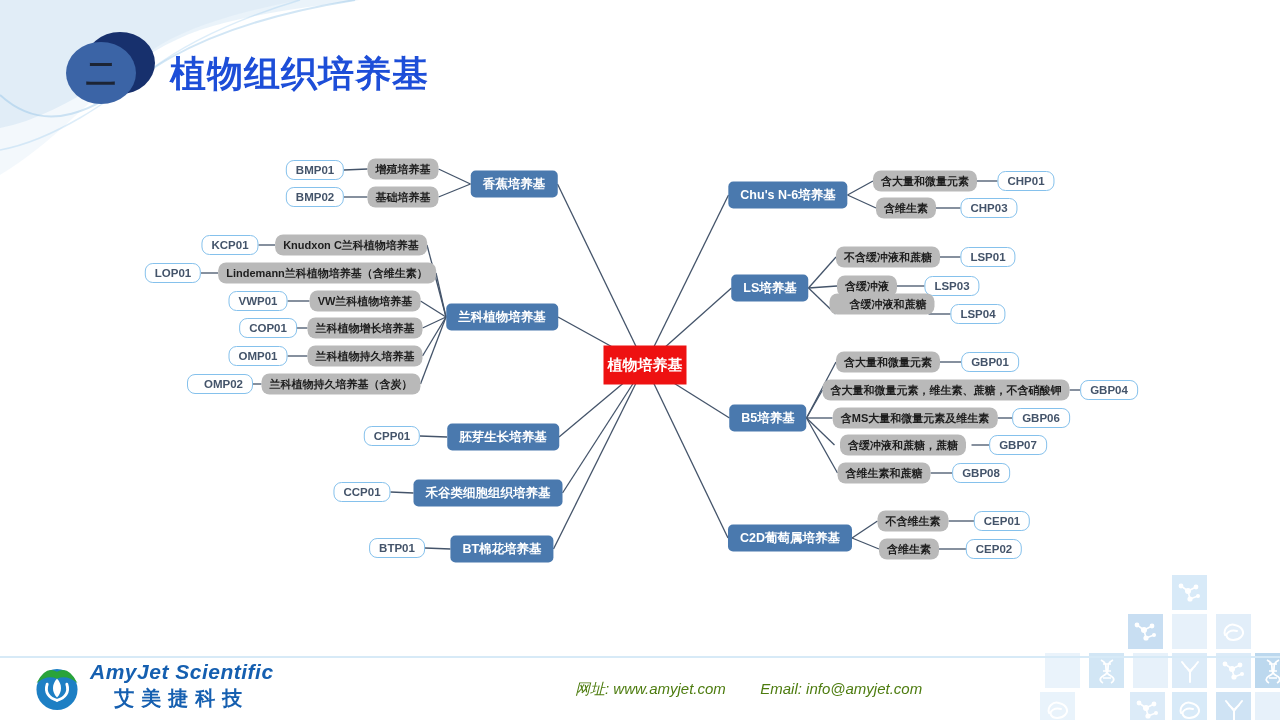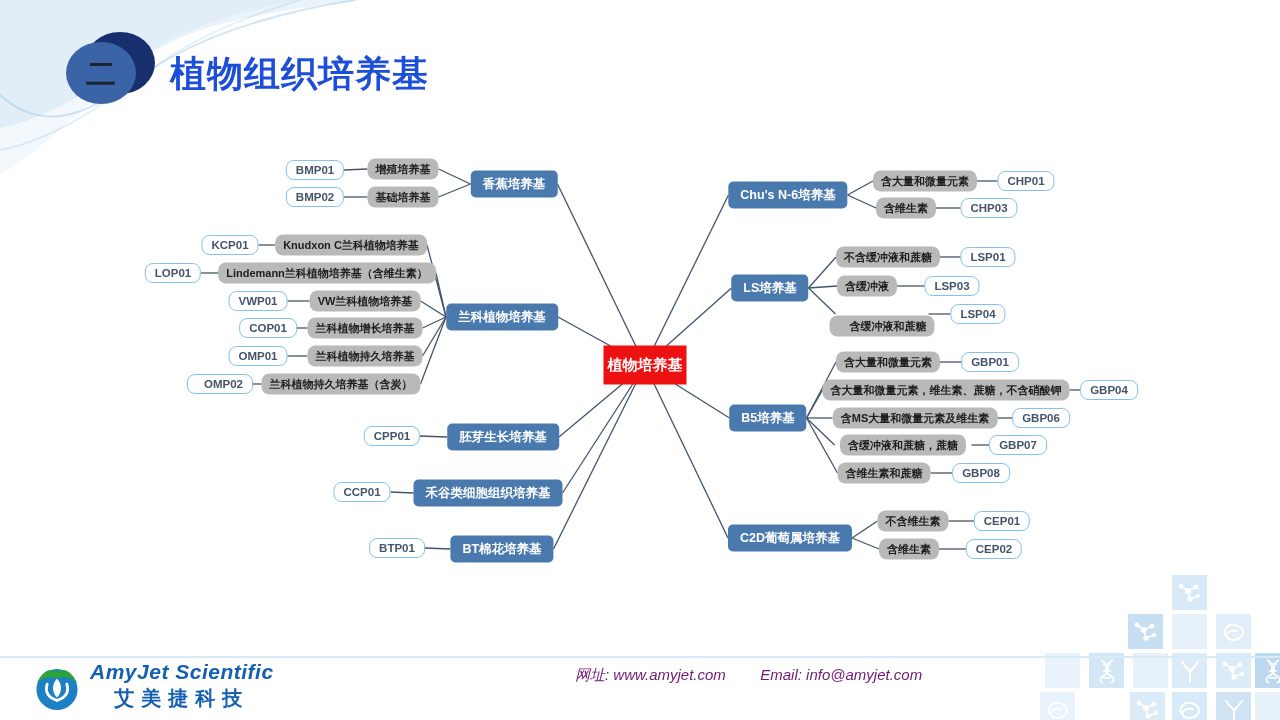--- a/index.html
+++ b/index.html
@@ -28,22 +28,22 @@
 
   
   .footer-line{position:absolute;left:0;top:656px;width:1280px;height:2px;
                background:#d7eaf7;z-index:1;}
   .logo{position:absolute;left:32px;top:660px;display:flex;align-items:center;z-index:8;}
   .logo-text{margin-left:8px;display:flex;flex-direction:column;align-items:center;}
   .logo-primary{color:#155fb0;font-size:21px;font-weight:bold;font-style:italic;
                 letter-spacing:0.5px;}
   .logo-secondary{color:#155fb0;font-size:20px;font-weight:bold;letter-spacing:7px;
                   margin-top:1px;}
-  .contact{position:absolute;left:575px;top:666px;font-size:15px;font-style:italic;
-           color:#701a75;z-index:8;white-space:nowrap;}
+  .contact{position:absolute;left:575px;top:680px;font-size:15px;font-style:italic;
+           color:#4d7c0f;z-index:8;white-space:nowrap;}
   .contact .gap{display:inline-block;width:26px;}
 
   
   .tile{position:absolute;width:35px;height:35px;display:flex;align-items:center;
         justify-content:center;z-index:0;}
 </style>
 </head>
 <body style="--center-bg: #ee1111; --branch-bg: #4a79ae; --label-bg: #b9b9b9; --code-border: #85c1ec;">
 
 <div class="slide">
@@ -146,21 +146,21 @@
       <div class="node branch-node" style="left: 788px; top: 195px;">Chu's N-6培养基</div>
       <div class="node leaf-label" style="left: 925px; top: 181px;">含大量和微量元素</div>
       <div class="node leaf-code" style="left: 1026px; top: 181px;">CHP01</div>
       <div class="node leaf-label" style="left: 906px; top: 208px;">含维生素</div>
       <div class="node leaf-code" style="left: 989px; top: 208px;">CHP03</div>
       <div class="node branch-node" style="left: 770px; top: 288px;">LS培养基</div>
       <div class="node leaf-label" style="left: 888px; top: 257px;">不含缓冲液和蔗糖</div>
       <div class="node leaf-code" style="left: 988px; top: 257px;">LSP01</div>
       <div class="node leaf-label" style="left: 867px; top: 286px;">含缓冲液</div>
       <div class="node leaf-code" style="left: 952px; top: 286px;">LSP03</div>
-      <div class="node leaf-label" style="left: 882px; top: 326px; padding-left: 20px;">含缓冲液和蔗糖</div>
+      <div class="node leaf-label" style="left: 882px; top: 304px; padding-left: 20px;">含缓冲液和蔗糖</div>
       <div class="node leaf-code" style="left: 978px; top: 314px;">LSP04</div>
       <div class="node branch-node" style="left: 768px; top: 418px;">B5培养基</div>
       <div class="node leaf-label" style="left: 888px; top: 362px;">含大量和微量元素</div>
       <div class="node leaf-code" style="left: 990px; top: 362px;">GBP01</div>
       <div class="node leaf-label" style="left: 946px; top: 390px;">含大量和微量元素，维生素、蔗糖，不含硝酸钾</div>
       <div class="node leaf-code" style="left: 1109px; top: 390px;">GBP04</div>
       <div class="node leaf-label" style="left: 915px; top: 418px;">含MS大量和微量元素及维生素</div>
       <div class="node leaf-code" style="left: 1041px; top: 418px;">GBP06</div>
       <div class="node leaf-label" style="left: 903px; top: 445px;">含缓冲液和蔗糖，蔗糖</div>
       <div class="node leaf-code" style="left: 1018px; top: 445px;">GBP07</div>

